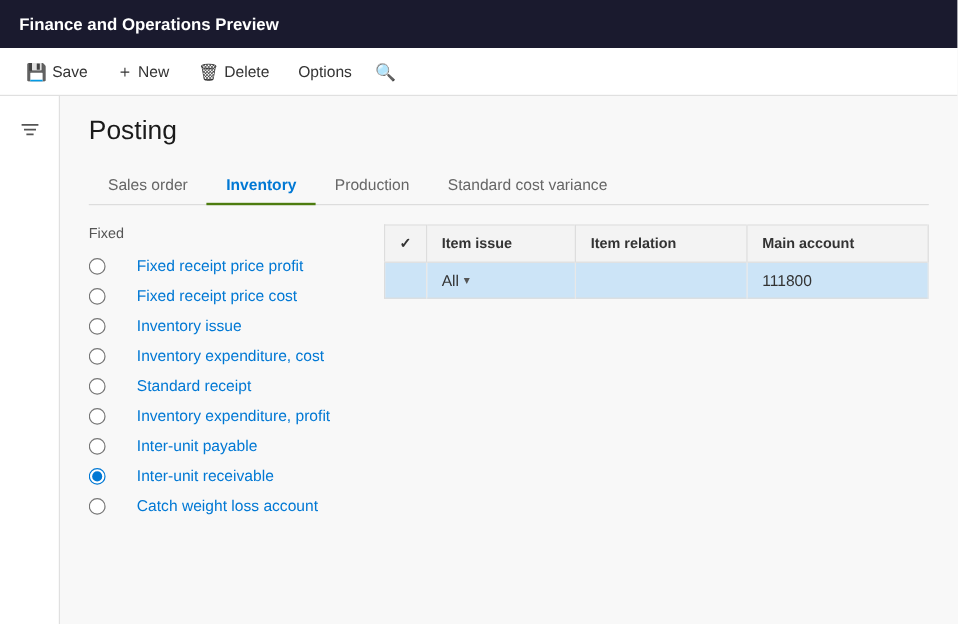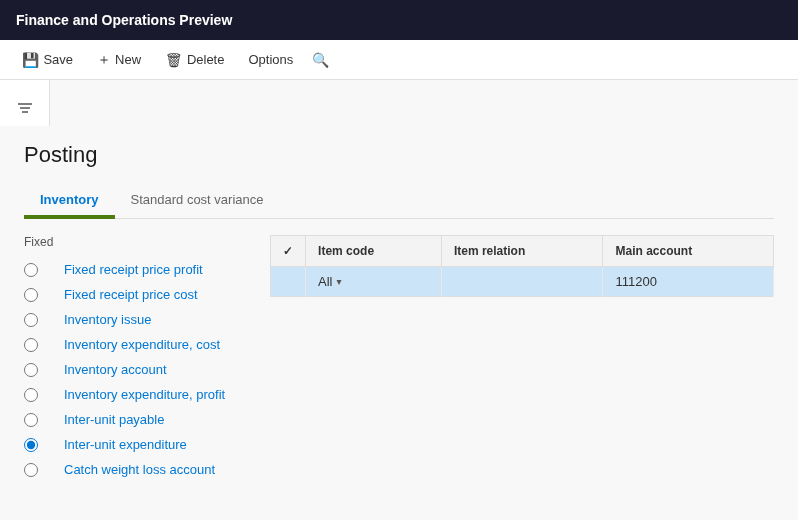--- a/index.html
+++ b/index.html
@@ -55,21 +55,20 @@
       align-items: center;
       justify-content: center;
       font-size: 14px;
       color: #333;
     }
 
     
     .main-layout {
       display: flex;
       height: calc(520px - 80px);
-      flex-direction: column;
     }
 
     
     .sidebar {
       width: 50px;
       background: white;
       border-right: 1px solid #e0e0e0;
       display: flex;
       flex-direction: column;
       align-items: center;
@@ -115,21 +114,21 @@
       padding: 8px 16px;
       cursor: pointer;
       font-size: 13px;
       color: #666;
       border-bottom: 2px solid transparent;
       margin-bottom: -1px;
       white-space: nowrap;
     }
     .tab.active {
       color: #0078d4;
-      border-bottom: 4px solid #4d7c0f;
+      border-bottom: 2px solid #4d7c0f;
       font-weight: 600;
     }
 
     
     .two-col {
       display: flex;
       gap: 16px;
     }
 
     
@@ -248,22 +247,28 @@
         <line x1="6" y1="13" x2="12" y2="13" stroke="#555" stroke-width="1.5"></line>
       </svg>
     </div>
   </div>
 
   <div class="content">
     <div class="content-inner">
       <h1 class="page-title">Posting</h1>
 
       <div class="tabs">
+        <div class="tab">
+          <span>Sales order</span>
+        </div>
         <div class="tab active">
           <span>Inventory</span>
+        </div>
+        <div class="tab">
+          <span>Production</span>
         </div>
         <div class="tab">
           <span>Standard cost variance</span>
         </div>
       </div>
 
       <div class="two-col">
 
         <div class="options-panel">
           <div class="options-label">Fixed</div>
@@ -279,70 +284,70 @@
               <div class="radio-item">
                 <input type="radio" name="posting-type" id="radio-opt3" style="">
                 <label for="radio-opt3" class="radio-label">Inventory issue</label>
               </div>
               <div class="radio-item">
                 <input type="radio" name="posting-type" id="radio-opt4" style="">
                 <label for="radio-opt4" class="radio-label">Inventory expenditure, cost</label>
               </div>
               <div class="radio-item">
                 <input type="radio" name="posting-type" id="radio-opt5" style="">
-                <label for="radio-opt5" class="radio-label">Inventory account</label>
+                <label for="radio-opt5" class="radio-label">Standard receipt</label>
               </div>
               <div class="radio-item">
                 <input type="radio" name="posting-type" id="radio-opt6" style="">
                 <label for="radio-opt6" class="radio-label">Inventory expenditure, profit</label>
               </div>
               <div class="radio-item">
                 <input type="radio" name="posting-type" id="radio-opt7" style="">
                 <label for="radio-opt7" class="radio-label">Inter-unit payable</label>
               </div>
               <div class="radio-item">
                 <input type="radio" name="posting-type" id="radio-opt8" checked="" style="">
-                <label for="radio-opt8" class="radio-label">Inter-unit expenditure</label>
+                <label for="radio-opt8" class="radio-label">Inter-unit receivable</label>
               </div>
               <div class="radio-item">
                 <input type="radio" name="posting-type" id="radio-opt9" style="">
                 <label for="radio-opt9" class="radio-label">Catch weight loss account</label>
               </div>
             </div>
         </div>
 
         <div class="table-area">
           <table class="data-table">
             <thead>
               <tr>
                 <th class="check-col">
                   <span>✓</span>
                 </th>
                 <th>
-                  <span>Item code</span>
+                  <span>Item issue</span>
                 </th>
                 <th>
                   <span>Item relation</span>
                 </th>
                 <th>
                   <span>Main account</span>
                 </th>
               </tr>
             </thead>
             <tbody id="table-body">
             <tr class="selected">
                   <td class="check-col"></td>
                   <td>
                     <div class="item-code-cell">
                       <span>All</span>
                       <span class="dropdown-arrow">▾</span>
                     </div>
                   </td>
                   <td></td>
-                  <td>111200</td>
+                  <td>111800</td>
                 </tr>
               </tbody>
           </table>
         </div>
       </div>
     </div>
   </div>
 </div>
 
 </body></html>

